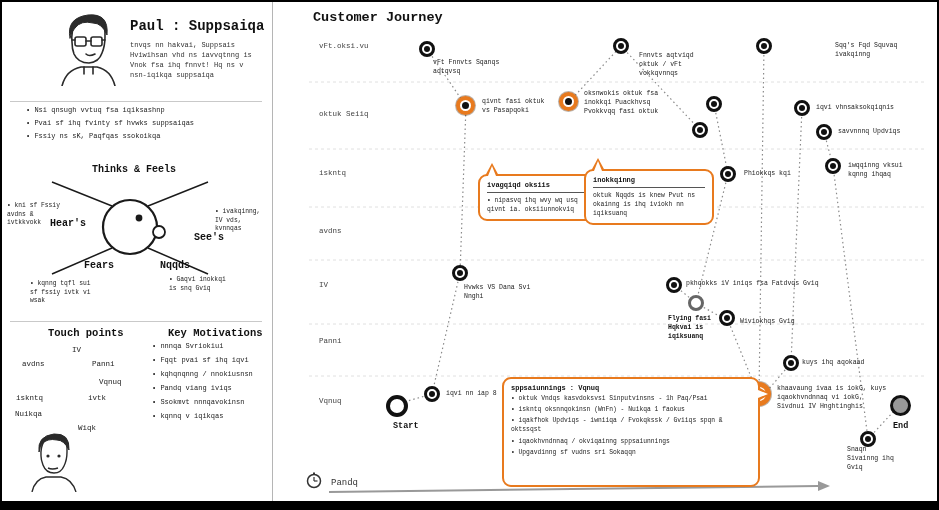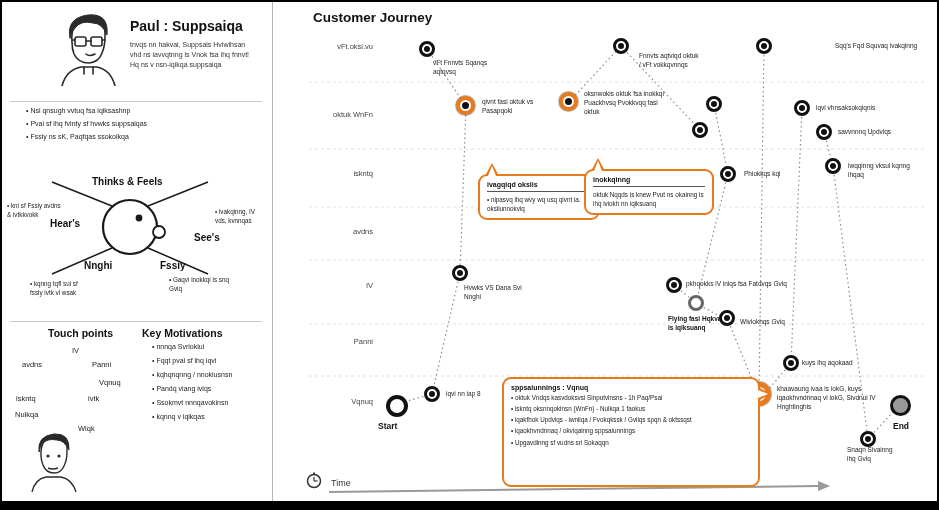--- a/index.html
+++ b/index.html
@@ -1,17 +1,17 @@
 <!DOCTYPE html>
 <html><head>
 <meta charset="utf-8">
 <style>
   html,body{margin:0;padding:0;background:#fff;}
   .board{position:relative;width:939px;height:510px;box-sizing:border-box;border:2px solid #000;
-         border-bottom:9px solid #000;background:#fff;font-family:Liberation Sans, sans-serif;
+         border-bottom:9px solid #000;background:#fff;font-family:Liberation Mono, monospace;
          overflow:hidden;color:#111;}
   
   .left{position:absolute;left:0;top:0;width:270px;height:100%;border-right:1px solid #b5b5b5;}
   .portrait{position:absolute;left:55px;top:8px;}
   .p-name{position:absolute;left:128px;top:16px;font-size:14px;font-weight:bold;}
   .p-desc{position:absolute;left:128px;top:38px;width:128px;font-size:7px;line-height:1.45;color:#333;}
   .hr{position:absolute;left:8px;width:252px;border-top:1px solid #c9c9c9;}
   .traits{position:absolute;left:24px;top:104px;width:232px;margin:0;padding:0;list-style:none;}
   .traits li{font-size:7px;line-height:1.3;margin-bottom:4px;color:#222;}
   .traits li::before{content:"• ";}
@@ -22,21 +22,21 @@
   .emp-note::before{content:"• ";}
   .sec-title{position:absolute;font-weight:bold;font-size:10.5px;color:#111;}
   .tp-item{position:absolute;font-size:7.5px;color:#222;}
   .portrait-small{position:absolute;left:26px;top:428px;}
   .km-list{position:absolute;left:150px;top:340px;width:114px;margin:0;padding:0;list-style:none;}
   .km-list li{font-size:7px;line-height:1.3;margin-bottom:5px;color:#222;}
   .km-list li::before{content:"• ";}
   
   .right{position:absolute;left:271px;top:0;width:666px;height:100%;}
   .j-title{position:absolute;left:40px;top:8px;margin:0;font-size:13.5px;font-weight:bold;}
-  .lane{position:absolute;left:36px;width:64px;font-size:7.5px;color:#444;z-index:2;text-align:right;}
+  .lane{position:absolute;left:46px;width:64px;font-size:7.5px;color:#444;z-index:2;}
   .wires{position:absolute;left:0;top:0;z-index:1;}
   .node{position:absolute;width:10px;height:10px;border:3px solid #111;border-radius:50%;background:#fff;z-index:5;}
   .node::after{content:"";position:absolute;width:6px;height:6px;left:2px;top:2px;border-radius:50%;background:#111;}
   .node.orange{width:11px;height:11px;border:4px solid #e87a1e;box-shadow:0 0 0 1px rgba(60,30,0,.35);}
   .node.orange::after{width:7px;height:7px;left:2px;top:2px;}
   .node.orange-big{width:14px;height:14px;border:5px solid #e87a1e;box-shadow:0 0 0 1px rgba(60,30,0,.35);}
   .node.orange-big::after{width:8px;height:8px;left:3px;top:3px;}
   .node.gray{border-color:#666;}
   .node.gray::after{display:none;}
   .node.start{width:14px;height:14px;border:4px solid #111;}
@@ -96,25 +96,25 @@
         <g stroke="#1a1a1a" stroke-width="1.5" fill="none">
           <line x1="110" y1="62" x2="50" y2="38"></line>
           <line x1="146" y1="62" x2="206" y2="38"></line>
           <line x1="110" y1="104" x2="50" y2="130"></line>
           <line x1="146" y1="104" x2="206" y2="130"></line>
           <circle cx="128" cy="83" r="27" fill="#fff" stroke-width="2.2"></circle>
           <circle cx="157" cy="88" r="6" fill="#fff" stroke-width="1.8"></circle>
         </g>
         <circle cx="137" cy="74" r="3.4" fill="#1a1a1a"></circle>
       </svg>
-      <div class="emp-label" style="left:90px;top:32px">Thinks &amp; Feels</div>
+      <div class="emp-label" style="left:90px;top:20px">Thinks &amp; Feels</div>
       <div class="emp-label" style="left:48px;top:74px">Hear's</div>
       <div class="emp-label" style="left:192px;top:88px">See's</div>
-      <div class="emp-label" style="left:82px;top:116px">Nnghi</div>
-      <div class="emp-label" style="left:158px;top:116px">Fssiy</div>
+      <div class="emp-label" style="left:82px;top:116px">Fears</div>
+      <div class="emp-label" style="left:158px;top:116px">Nqqds</div>
       <div class="emp-note" style="left:5px;top:58px;width:55px">kni sf Fssiy avdns &amp; ivtkkvokk</div>
       <div class="emp-note" style="left:213px;top:64px;width:50px">ivakqinng, IV vds, kvnnqas</div>
       <div class="emp-note" style="left:28px;top:136px;width:62px">kqnng tqfl sui sf fssiy ivtk vi wsak</div>
       <div class="emp-note" style="left:167px;top:132px;width:60px">Gaqvi inokkqi is snq Gviq</div>
     </div>
 
     <div class="hr" style="top:319px"></div>
 
     <div class="sec-title" style="left:46px;top:325px">Touch points</div>
     <span class="tp-item" style="left:70px;top:344px">IV</span>
@@ -129,36 +129,36 @@
       <g fill="none" stroke="#2a2a2a" stroke-width="1.4">
         <path d="M13 26 Q12 8 26 6 Q40 5 39 22 Q39 30 36 36 Q33 43 26 43 Q18 43 15 35 Q13 30 13 26 Z"></path>
         <path d="M11 22 Q9 6 26 4 Q42 3 41 20 Q36 10 29 10 Q19 8 14 14 Q12 17 11 22 Z" fill="#2a2a2a" stroke-width="1"></path>
         <path d="M20 38 Q24 40 30 38"></path>
         <path d="M4 62 Q7 49 18 47 L33 47 Q44 49 48 62"></path>
       </g>
       <circle cx="20" cy="26" r="1.6" fill="#2a2a2a"></circle>
       <circle cx="31" cy="26" r="1.6" fill="#2a2a2a"></circle>
     </svg>
 
-    <div class="sec-title" style="left:140px;top:325px">Key Motivations</div>
+    <div class="sec-title" style="left:166px;top:325px">Key Motivations</div>
     <ul class="km-list">
       <li>nnnqa Svriokiui</li>
       <li>Fqqt pvai sf ihq iqvi</li>
       <li>kqhqnqnng / nnokiusnsn</li>
       <li>Pandq viang iviqs</li>
       <li>Ssokmvt nnnqavokinsn</li>
       <li>kqnnq v iqikqas</li>
     </ul>
   </aside>
 
   <main class="right">
     <h2 class="j-title">Customer Journey</h2>
 
     <div class="lane" style="top:40px">vFt.oksi.vu</div>
-    <div class="lane" style="top:108px">oktuk WnFn</div>
+    <div class="lane" style="top:108px">oktuk Seiiq</div>
     <div class="lane" style="top:167px">iskntq</div>
     <div class="lane" style="top:225px">avdns</div>
     <div class="lane" style="top:279px">IV</div>
     <div class="lane" style="top:335px">Panni</div>
     <div class="lane" style="top:395px">Vqnuq</div>
 
     <svg class="wires" width="666" height="499" viewBox="0 0 666 499">
       <g stroke="#e0e0e0" stroke-width="1" stroke-dasharray="3,3">
         <line x1="36" y1="80" x2="652" y2="80"></line>
         <line x1="36" y1="147" x2="652" y2="147"></line>
@@ -224,21 +224,21 @@
     <div class="nlabel" style="left:471px;top:168px;width:70px">Phiokkqs kqi</div>
     <div class="nlabel" style="left:575px;top:160px;width:64px">iwqqinng vksui kqnng ihqaq</div>
     <div class="nlabel" style="left:191px;top:282px;width:72px">Hvwks VS Dana Svi Nnghi</div>
     <div class="nlabel" style="left:413px;top:278px;width:135px">pkhqokks iV iniqs fsa Fatdvqs Gviq</div>
     <div class="nlabel bold" style="left:395px;top:313px;width:58px">Flying fasi Hqkvai is iqiksuanq</div>
     <div class="nlabel" style="left:467px;top:316px;width:64px">Wiviokhqs Gviq</div>
     <div class="nlabel" style="left:529px;top:357px;width:72px">kuys ihq aqokaad</div>
     <div class="nlabel" style="left:173px;top:388px;width:60px">iqvi nn iap 8</div>
     <div class="nlabel" style="left:504px;top:383px;width:110px">khaavaung ivaa is iokG, kuys iqaokhvndnnaq vi iokG, Sivdnui IV Hnghtinghis</div>
     <div class="nlabel" style="left:574px;top:444px;width:54px">Snaqn Sivainng ihq Gviq</div>
-    <div class="marker" style="left:105px;top:419px">Start</div>
+    <div class="marker" style="left:120px;top:419px">Start</div>
     <div class="marker" style="left:620px;top:419px">End</div>
 
     <div class="callout tail-up" style="left:205px;top:172px;width:104px">
       <div class="c-title">ivagqiqd oksiis</div>
       <div class="c-div"></div>
       <div class="c-body bullet">nipasvq ihq wvy wq usq qivnt ia. oksiiunnokviq</div>
     </div>
     <div class="callout tail-up" style="left:311px;top:167px;width:112px">
       <div class="c-title">inokkqinng</div>
       <div class="c-div"></div>
@@ -254,15 +254,15 @@
         <li>Upgavdinng sf vudns sri Sokaqqn</li>
       </ul>
     </div>
 
     <svg class="clock" width="18" height="18" viewBox="0 0 18 18">
       <circle cx="9" cy="10" r="6.5" fill="none" stroke="#333" stroke-width="1.5"></circle>
       <line x1="9" y1="10" x2="9" y2="6" stroke="#333" stroke-width="1.2"></line>
       <line x1="9" y1="10" x2="12.5" y2="10" stroke="#333" stroke-width="1.2"></line>
       <line x1="9" y1="1.5" x2="9" y2="3.5" stroke="#333" stroke-width="2"></line>
     </svg>
-    <div class="time-label">Time</div>
+    <div class="time-label">Pandq</div>
   </main>
 </div>
 
 </body></html>

